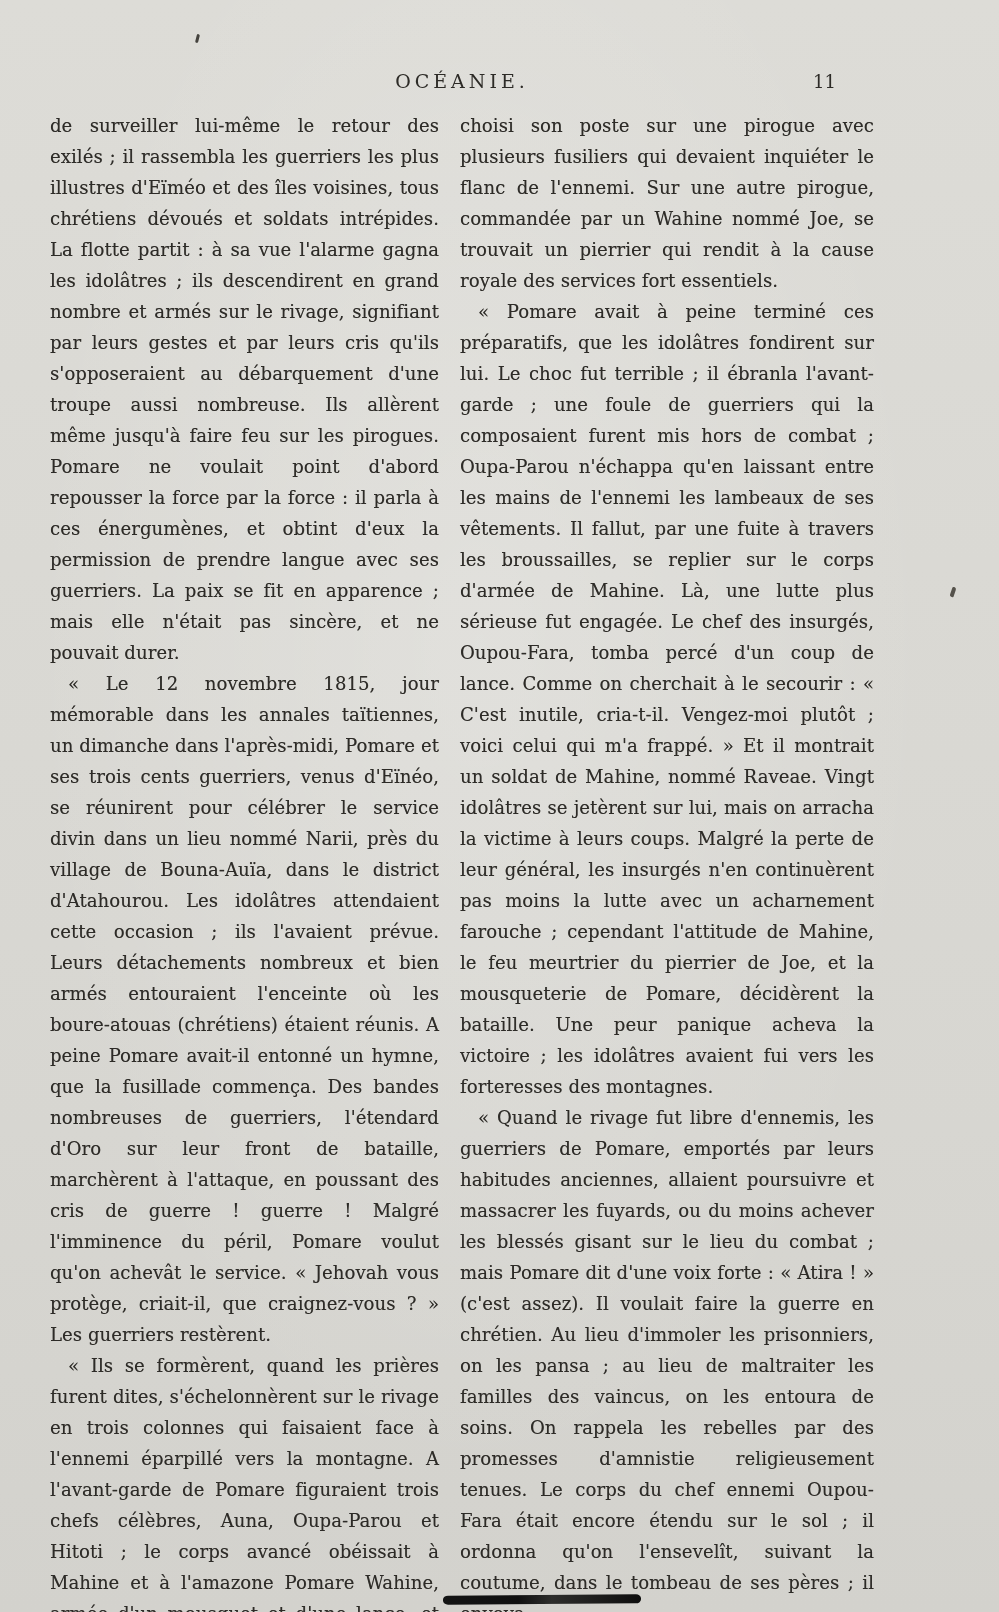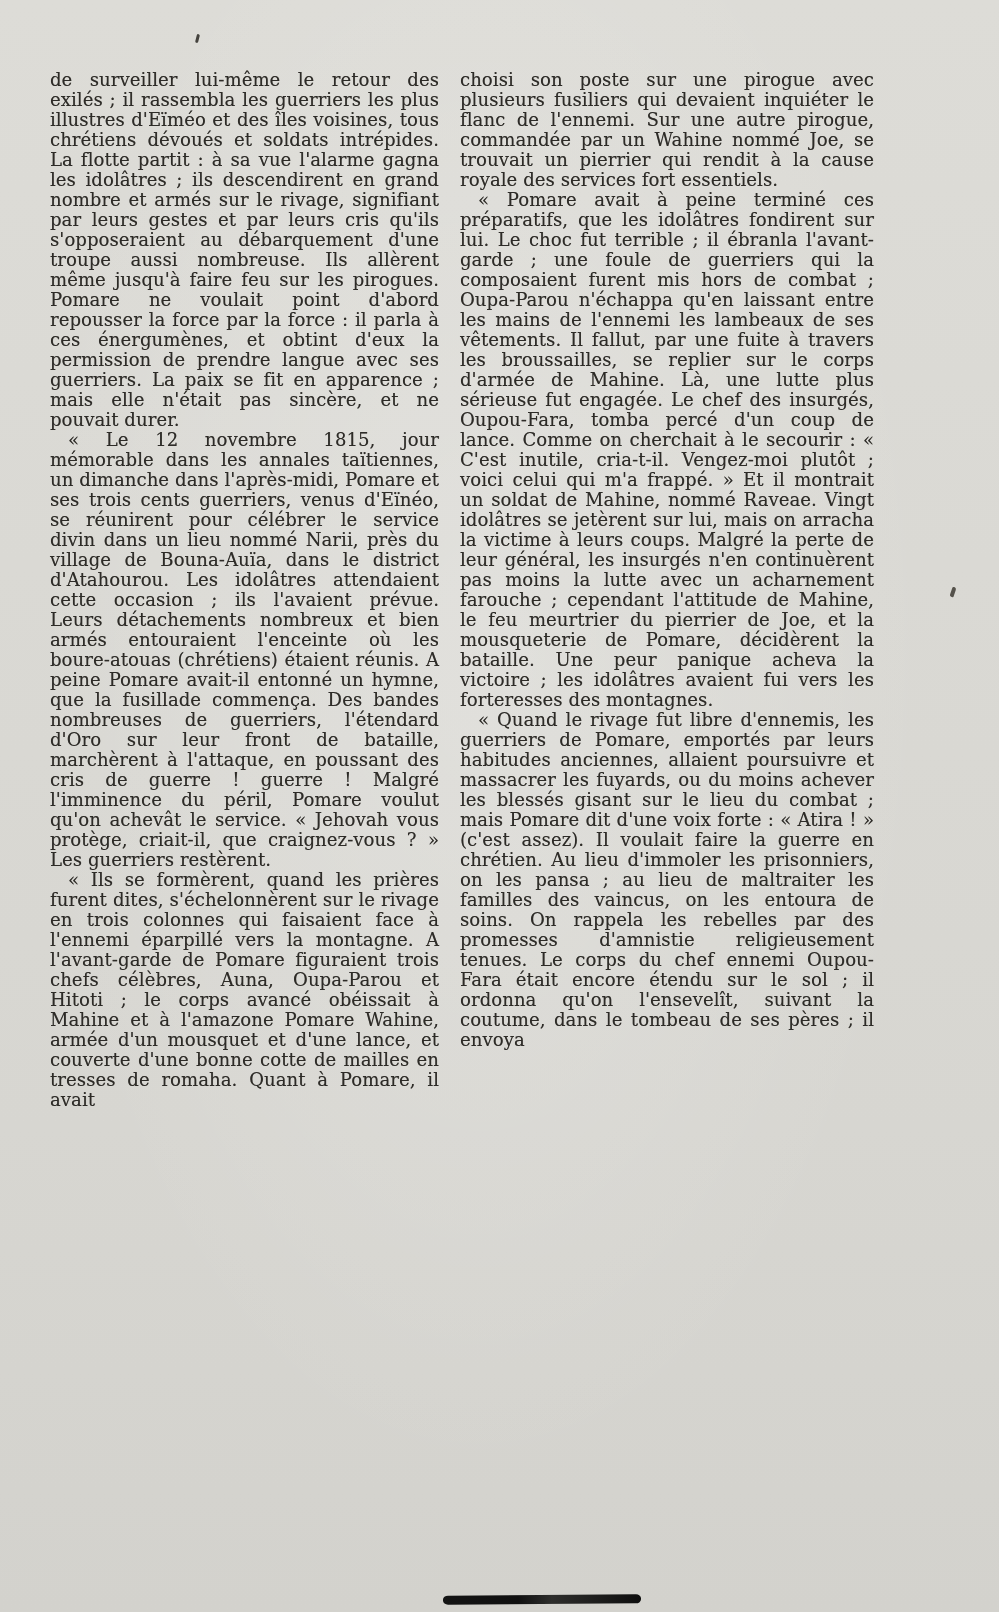--- a/index.html
+++ b/index.html
@@ -31,21 +31,21 @@
     position: absolute;
     right: 38px;
     top: 1px;
     font-size: 18px;
   }
   .columns { display: flex; gap: 21px; align-items: flex-start; }
   .column-left  { width: 389px; }
   .column-right { width: 414px; }
   p.para {
     font-size: 18px;
-    line-height: 20px;
+    line-height: 31px;
     text-align: justify;
     letter-spacing: 0.1px;
     hyphens: auto;
     text-shadow: 0.2px 0.2px 0.4px rgba(45,43,39,0.45);
   }
   p.indent { text-indent: 18px; }
   .italic { }
   
   .ink-smear {
     position: absolute;
@@ -72,20 +72,24 @@
     transform: rotate(18deg);
   }
 </style>
 </head>
 <body>
 
 <div class="page">
 
   <div class="text-block">
 
+    <header class="page-header">
+      <div class="running-title">OCÉANIE.</div>
+      <div class="page-number">11</div>
+    </header>
 
     <main class="columns">
 
       <section class="column column-left">
         <p class="para"><span>de surveiller lui-même le retour des exilés ; il rassembla les guerriers les plus illustres d'Eïméo et des îles voisines, tous chrétiens dévoués et soldats intrépides. La flotte partit : à sa vue l'alarme gagna les idolâtres ; ils descendirent en grand nombre et armés sur le rivage, signifiant par leurs gestes et par leurs cris qu'ils s'opposeraient au débarquement d'une troupe aussi nombreuse. Ils allèrent même jusqu'à faire feu sur les pirogues. Pomare ne voulait point d'abord repousser la force par la force : il parla à ces énergumènes, et obtint d'eux la permission de prendre langue avec ses guerriers. La paix se fit en apparence ; mais elle n'était pas sincère, et ne pouvait durer.</span></p>
         <p class="para indent"><span>« Le 12 novembre 1815, jour mémorable dans les annales taïtiennes, un dimanche dans l'après-midi, Pomare et ses trois cents guerriers, venus d'Eïnéo, se réunirent pour célébrer le service divin dans un lieu nommé Narii, près du village de Bouna-Auïa, dans le district d'Atahourou. Les idolâtres attendaient cette occasion ; ils l'avaient prévue. Leurs détachements nombreux et bien armés entouraient l'enceinte où les </span><span class="italic">boure-atouas</span><span> (chrétiens) étaient réunis. A peine Pomare avait-il entonné un hymne, que la fusillade commença. Des bandes nombreuses de guerriers, l'étendard d'Oro sur leur front de bataille, marchèrent à l'attaque, en poussant des cris de </span><span class="italic">guerre ! guerre !</span><span> Malgré l'imminence du péril, Pomare voulut qu'on achevât le service. « Jehovah vous protège, criait-il, que craignez-vous ? » Les guerriers restèrent.</span></p>
         <p class="para indent"><span>« Ils se formèrent, quand les prières furent dites, s'échelonnèrent sur le rivage en trois colonnes qui faisaient face à l'ennemi éparpillé vers la montagne. A l'avant-garde de Pomare figuraient trois chefs célèbres, Auna, Oupa-Parou et Hitoti ; le corps avancé obéissait à Mahine et à l'amazone Pomare Wahine, armée d'un mousquet et d'une lance, et couverte d'une bonne cotte de mailles en tresses de </span><span class="italic">romaha</span><span>. Quant à Pomare, il avait</span></p>
       </section>
 
       <section class="column column-right">

